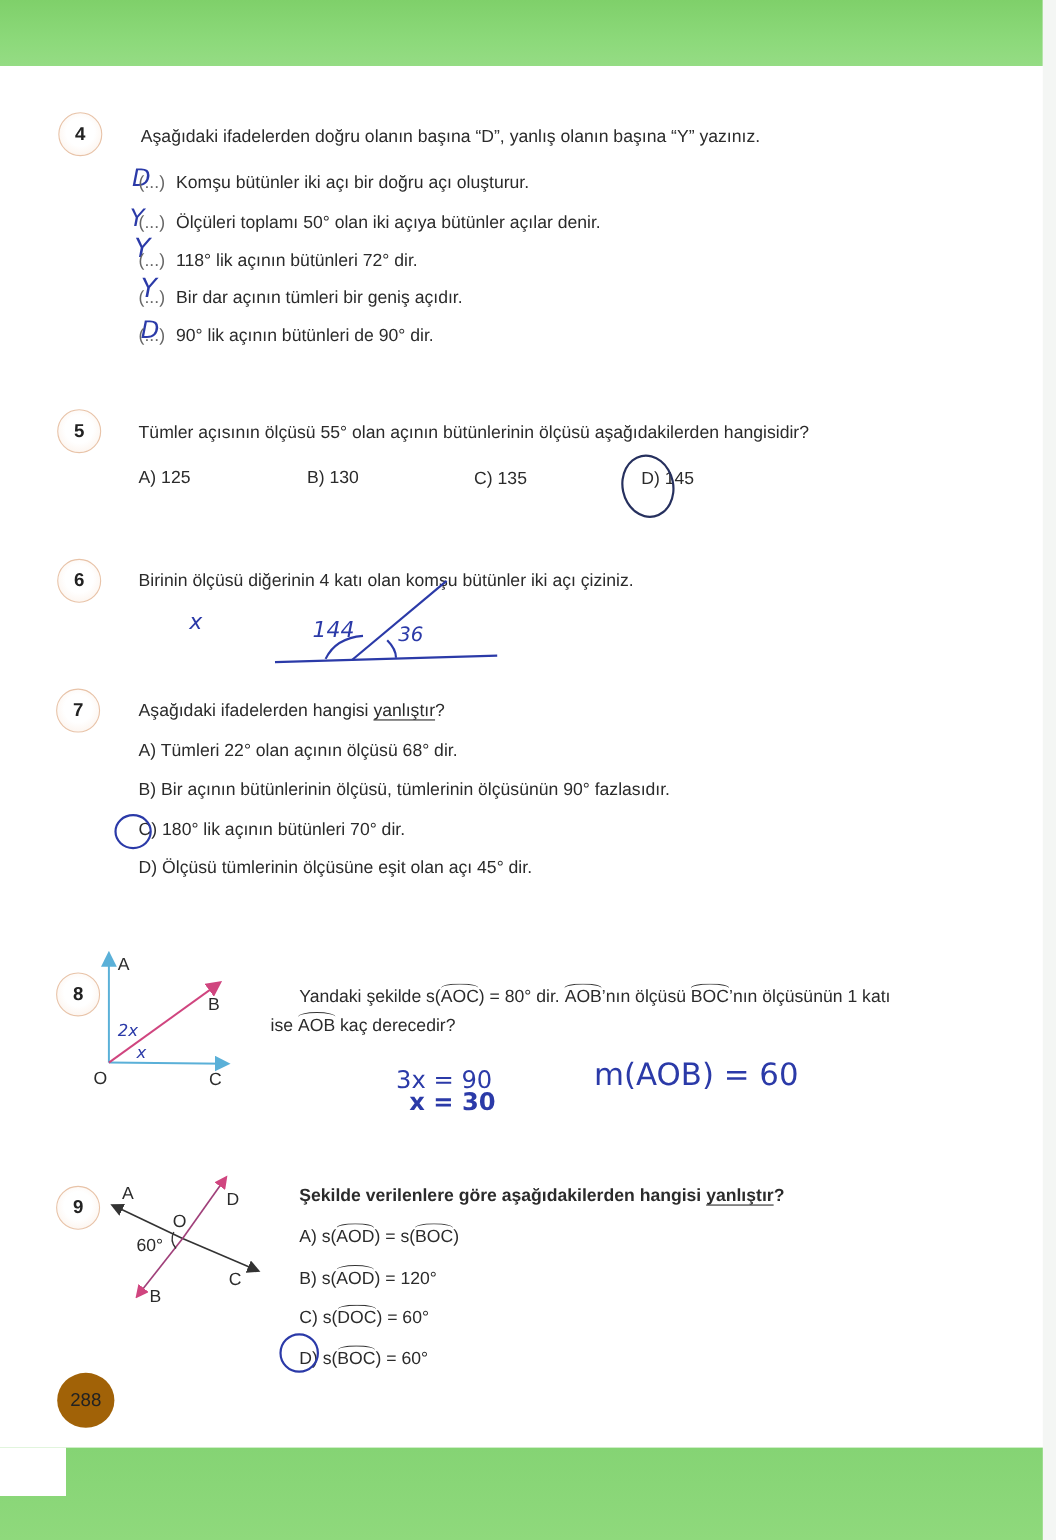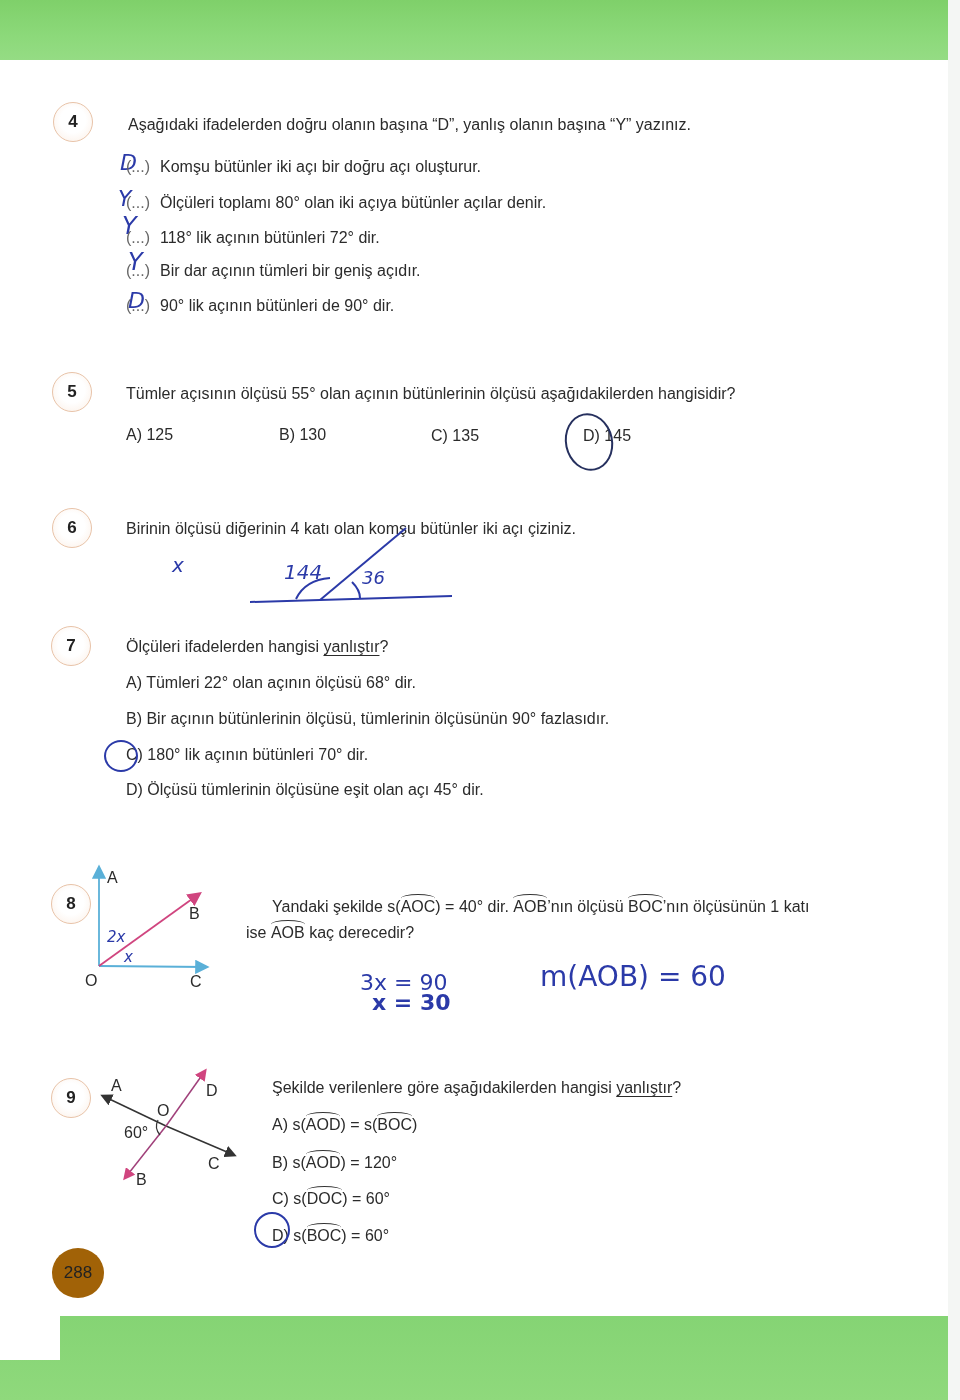--- a/index.html
+++ b/index.html
@@ -38,21 +38,21 @@
 <div class="txt" style="left:128px;top:116px;">Aşağıdaki ifadelerden doğru olanın başına “D”, yanlış olanın başına “Y” yazınız.</div>
 
 <div>
   <span class="hand" style="left:120px;top:150px;font-size:22px;">D</span>
   <span class="txt" style="left:126px;top:158px;color:#666;">(...)</span>
   <span class="txt" style="left:160px;top:158px;">Komşu bütünler iki açı bir doğru açı oluşturur.</span>
 </div>
 <div>
   <span class="hand" style="left:118px;top:186px;font-size:22px;">Y</span>
   <span class="txt" style="left:126px;top:194px;color:#666;">(...)</span>
-  <span class="txt" style="left:160px;top:194px;">Ölçüleri toplamı 80° olan iki açıya bütünler açılar denir.</span>
+  <span class="txt" style="left:160px;top:194px;">Ölçüleri toplamı 50° olan iki açıya bütünler açılar denir.</span>
 </div>
 <div>
   <span class="hand" style="left:122px;top:212px;font-size:24px;">Y</span>
   <span class="txt" style="left:126px;top:229px;color:#666;">(...)</span>
   <span class="txt" style="left:160px;top:229px;">118° lik açının bütünleri 72° dir.</span>
 </div>
 <div>
   <span class="hand" style="left:128px;top:248px;font-size:24px;">Y</span>
   <span class="txt" style="left:126px;top:262px;color:#666;">(...)</span>
   <span class="txt" style="left:160px;top:262px;">Bir dar açının tümleri bir geniş açıdır.</span>
@@ -78,21 +78,21 @@
   <line x1="250" y1="602" x2="452" y2="596" stroke="#2b3aa8" stroke-width="2"></line>
   <line x1="320" y1="600" x2="406" y2="528" stroke="#2b3aa8" stroke-width="2"></line>
   <path d="M296 599 Q305 580 330 578" fill="none" stroke="#2b3aa8" stroke-width="2"></path>
   <path d="M352 582 Q360 590 360 598" fill="none" stroke="#2b3aa8" stroke-width="2"></path>
 </svg>
 <span class="hand" style="left:284px;top:560px;font-size:20px;">144</span>
 <span class="hand" style="left:362px;top:567px;font-size:18px;">36</span>
 
 <div class="badge" style="left:51px;top:626px;">7</div>
 <div class="txt" style="left:126px;top:638px;">
-  <span>Ölçüleri ifadelerden hangisi </span><span class="u">yanlıştır</span><span>?</span>
+  <span>Aşağıdaki ifadelerden hangisi </span><span class="u">yanlıştır</span><span>?</span>
 </div>
 <div class="txt" style="left:126px;top:674px;">A) Tümleri 22° olan açının ölçüsü 68° dir.</div>
 <div class="txt" style="left:126px;top:710px;">B) Bir açının bütünlerinin ölçüsü, tümlerinin ölçüsünün 90° fazlasıdır.</div>
 <div class="txt" style="left:126px;top:746px;">C) 180° lik açının bütünleri 70° dir.</div>
 <div class="txt" style="left:126px;top:781px;">D) Ölçüsü tümlerinin ölçüsüne eşit olan açı 45° dir.</div>
 <div class="circle-mark" style="left:104px;top:740px;width:34px;height:32px;"></div>
 
 <div class="badge" style="left:51px;top:884px;">8</div>
 <svg style="left:0;top:0;width:960px;height:1400px;pointer-events:none;">
   <defs>
@@ -108,21 +108,21 @@
   <line x1="99" y1="966" x2="199" y2="894" stroke="#d0457f" stroke-width="1.8" marker-end="url(#pk)"></line>
 </svg>
 <span class="txt" style="left:107px;top:869px;">A</span>
 <span class="txt" style="left:189px;top:905px;">B</span>
 <span class="txt" style="left:85px;top:972px;">O</span>
 <span class="txt" style="left:190px;top:973px;">C</span>
 <span class="hand" style="left:107px;top:928px;font-size:15px;">2x</span>
 <span class="hand" style="left:124px;top:948px;font-size:15px;">x</span>
 
 <div class="txt" style="left:272px;top:898px;">
-  <span>Yandaki şekilde s(</span><span class="arc">AOC</span><span>) = 40° dir. </span><span class="arc">AOB</span><span>’nın ölçüsü </span><span class="arc">BOC</span><span>’nın ölçüsünün 1 katı</span>
+  <span>Yandaki şekilde s(</span><span class="arc">AOC</span><span>) = 80° dir. </span><span class="arc">AOB</span><span>’nın ölçüsü </span><span class="arc">BOC</span><span>’nın ölçüsünün 1 katı</span>
 </div>
 <div class="txt" style="left:246px;top:924px;">
   <span>ise </span><span class="arc">AOB</span><span> kaç derecedir?</span>
 </div>
 <span class="hand" style="left:360px;top:958px;font-size:22px;font-style:normal;margin-top:12px;">3x = 90</span>
 <span class="hand" style="left:372px;top:990px;font-size:22px;font-style:normal;font-weight:bold;">x = 30</span>
 <span class="hand" style="left:540px;top:960px;font-size:28px;font-style:normal;">m(AOB) = 60</span>
 
 <div class="badge" style="left:51px;top:1078px;">9</div>
 <svg style="left:0;top:0;width:960px;height:1400px;pointer-events:none;">
@@ -140,21 +140,21 @@
   <line x1="166" y1="1126" x2="125" y2="1178" stroke="#a0407a" stroke-width="1.5" marker-end="url(#pk2)"></line>
   <path d="M158 1120 Q154 1128 160 1135" fill="none" stroke="#333" stroke-width="1.2"></path>
 </svg>
 <span class="txt" style="left:111px;top:1077px;">A</span>
 <span class="txt" style="left:206px;top:1082px;">D</span>
 <span class="txt" style="left:157px;top:1102px;">O</span>
 <span class="txt" style="left:124px;top:1124px;">60°</span>
 <span class="txt" style="left:208px;top:1155px;">C</span>
 <span class="txt" style="left:136px;top:1171px;">B</span>
 
-<div class="txt" style="left:272px;top:1079px;">
+<div class="txt" style="left:272px;top:1079px;font-weight:bold;">
   <span>Şekilde verilenlere göre aşağıdakilerden hangisi </span><span class="u">yanlıştır</span><span>?</span>
 </div>
 <div class="txt" style="left:272px;top:1116px;">
   <span>A) s(</span><span class="arc">AOD</span><span>) = s(</span><span class="arc">BOC</span><span>)</span>
 </div>
 <div class="txt" style="left:272px;top:1154px;">
   <span>B) s(</span><span class="arc">AOD</span><span>) = 120°</span>
 </div>
 <div class="txt" style="left:272px;top:1190px;">
   <span>C) s(</span><span class="arc">DOC</span><span>) = 60°</span>

